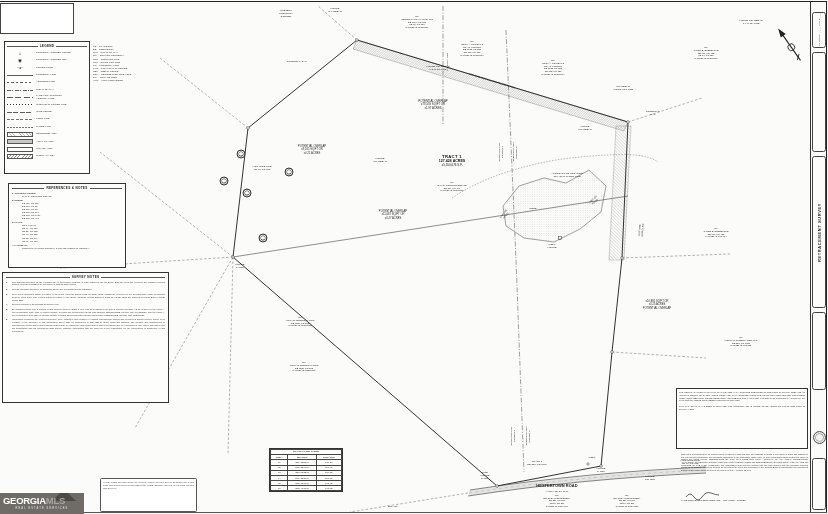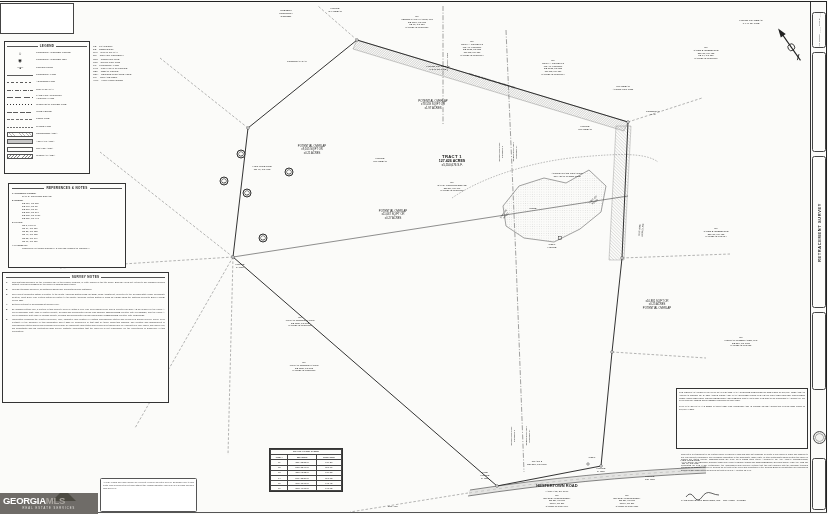--- a/index.html
+++ b/index.html
@@ -79,21 +79,21 @@
   #seal{position:absolute;left:812.5px;top:431px;width:13px;height:13px;border:.8px solid #555;border-radius:50%;
         background:#f2f2ef;box-shadow:inset 0 0 0 1.4px #f2f2ef,inset 0 0 0 1.9px #777;}
 
   
   #closure-box{position:absolute;left:676px;top:388px;width:132px;height:61px;border:.8px solid #333;
                padding:2px;font-size:2.15px;line-height:1.3;color:#333;text-align:justify;white-space:pre-line;background:#fdfdfb;}
   #cert-text{position:absolute;left:681px;top:453px;width:127px;font-size:2.1px;line-height:1.28;color:#333;text-align:justify;}
   #firm-line{position:absolute;left:681px;top:499px;width:127px;font-size:2.4px;color:#222;}
 
   
-  #logo{position:absolute;left:0;top:493px;width:98px;height:21px;background:#6f6c68;overflow:hidden;}
+  #logo{position:absolute;left:0;top:493px;width:84px;height:21px;background:#6f6c68;overflow:hidden;}
   #logo .roof{position:absolute;left:52px;top:-4px;width:0;height:0;border-left:12px solid transparent;
               border-right:12px solid transparent;border-bottom:12px solid #4c4a42;}
   #logo .row1{position:relative;display:flex;align-items:baseline;padding:2px 0 0 3px;}
   #logo .g{font-size:9.5px;font-weight:bold;color:#fff;letter-spacing:-.3px;}
   #logo .m{font-size:9.5px;font-weight:bold;color:#a8a49e;letter-spacing:-.3px;}
   #logo .tag{position:relative;font-size:2.6px;color:#e8e6e2;text-align:center;letter-spacing:1.1px;margin-top:.5px;}
   #logo-note{position:absolute;left:100px;top:478px;width:97px;height:34px;background:#fff;border:.7px solid #555;
              border-radius:1.5px;padding:2px;font-size:2.2px;line-height:1.3;color:#444;text-align:justify;}
 </style>
 </head>

